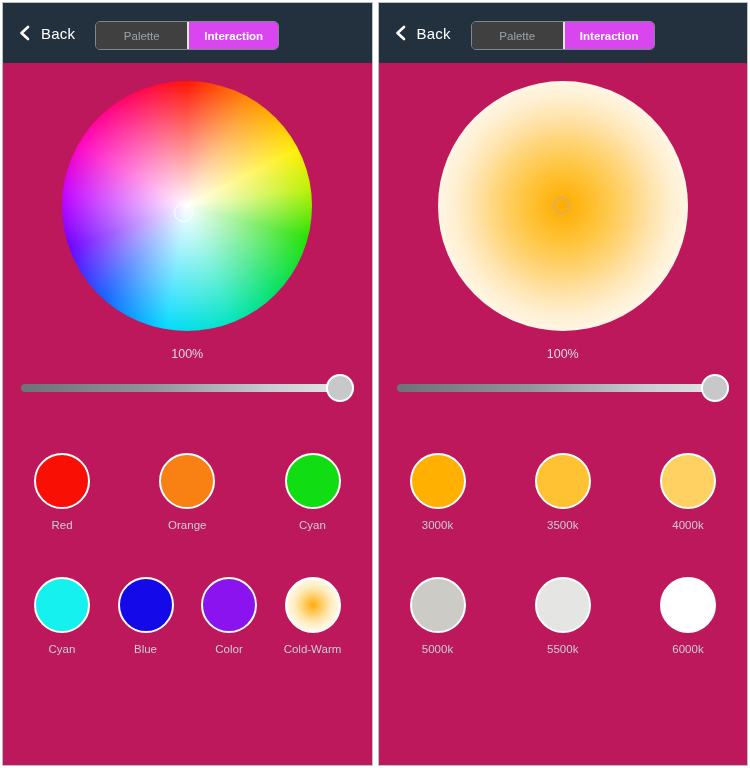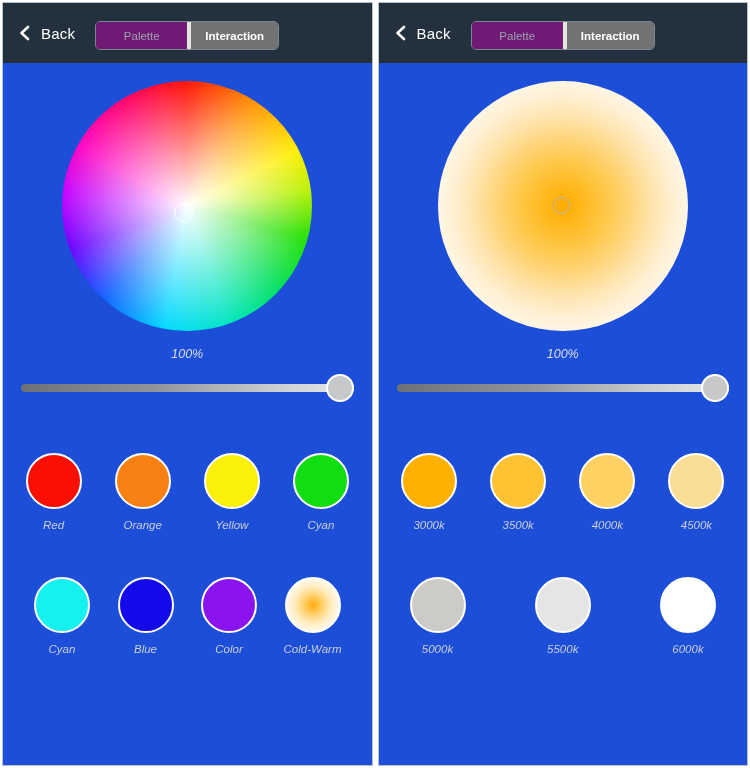--- a/index.html
+++ b/index.html
@@ -84,37 +84,36 @@
     display: flex;
     align-items: center;
     justify-content: center;
     font-size: 11.5px;
     padding: 0 12px;
     cursor: pointer;
     user-select: none;
   }
 
   .seg.inactive {
-    background: #701a75;
+    background: #404040;
     color: #9aa3ab;
   }
 
   .seg.active {
-    background: #737373;
+    background: #d946ef;
     color: #ffffff;
     font-weight: bold;
-    border-left: 4px solid #e5e5e5;
+    border-left: 2px solid #e5e5e5;
   }
 
   
   .body {
     position: relative;
     flex: 1 1 auto;
-    background: #1d4ed8;
-    font-style: italic;
+    background: #be185d;
   }
 
   
   .picker-wrap {
     position: relative;
     display: flex;
     justify-content: center;
     margin-top: 18px;
     height: 250px;
   }
@@ -309,24 +308,20 @@
       <div class="swatch-row row1">
         <div class="swatch">
           <div class="swatch-dot" style="background:#fa0f05"></div>
           <div class="swatch-label">Red</div>
         </div>
         <div class="swatch">
           <div class="swatch-dot" style="background:#f98012"></div>
           <div class="swatch-label">Orange</div>
         </div>
         <div class="swatch">
-          <div class="swatch-dot" style="background:#fbf009"></div>
-          <div class="swatch-label">Yellow</div>
-        </div>
-        <div class="swatch">
           <div class="swatch-dot" style="background:#11de12"></div>
           <div class="swatch-label">Cyan</div>
         </div>
       </div>
 
       <div class="swatch-row row2">
         <div class="swatch">
           <div class="swatch-dot" style="background:#14f1ef"></div>
           <div class="swatch-label">Cyan</div>
         </div>
@@ -387,24 +382,20 @@
           <div class="swatch-label">3000k</div>
         </div>
         <div class="swatch">
           <div class="swatch-dot" style="background:#ffc233"></div>
           <div class="swatch-label">3500k</div>
         </div>
         <div class="swatch">
           <div class="swatch-dot" style="background:#ffd163"></div>
           <div class="swatch-label">4000k</div>
         </div>
-        <div class="swatch">
-          <div class="swatch-dot" style="background:#fadd95"></div>
-          <div class="swatch-label">4500k</div>
-        </div>
       </div>
 
       <div class="swatch-row row2">
         <div class="swatch">
           <div class="swatch-dot" style="background:#cdcbc5"></div>
           <div class="swatch-label">5000k</div>
         </div>
         <div class="swatch">
           <div class="swatch-dot" style="background:#e5e5e3"></div>
           <div class="swatch-label">5500k</div>

